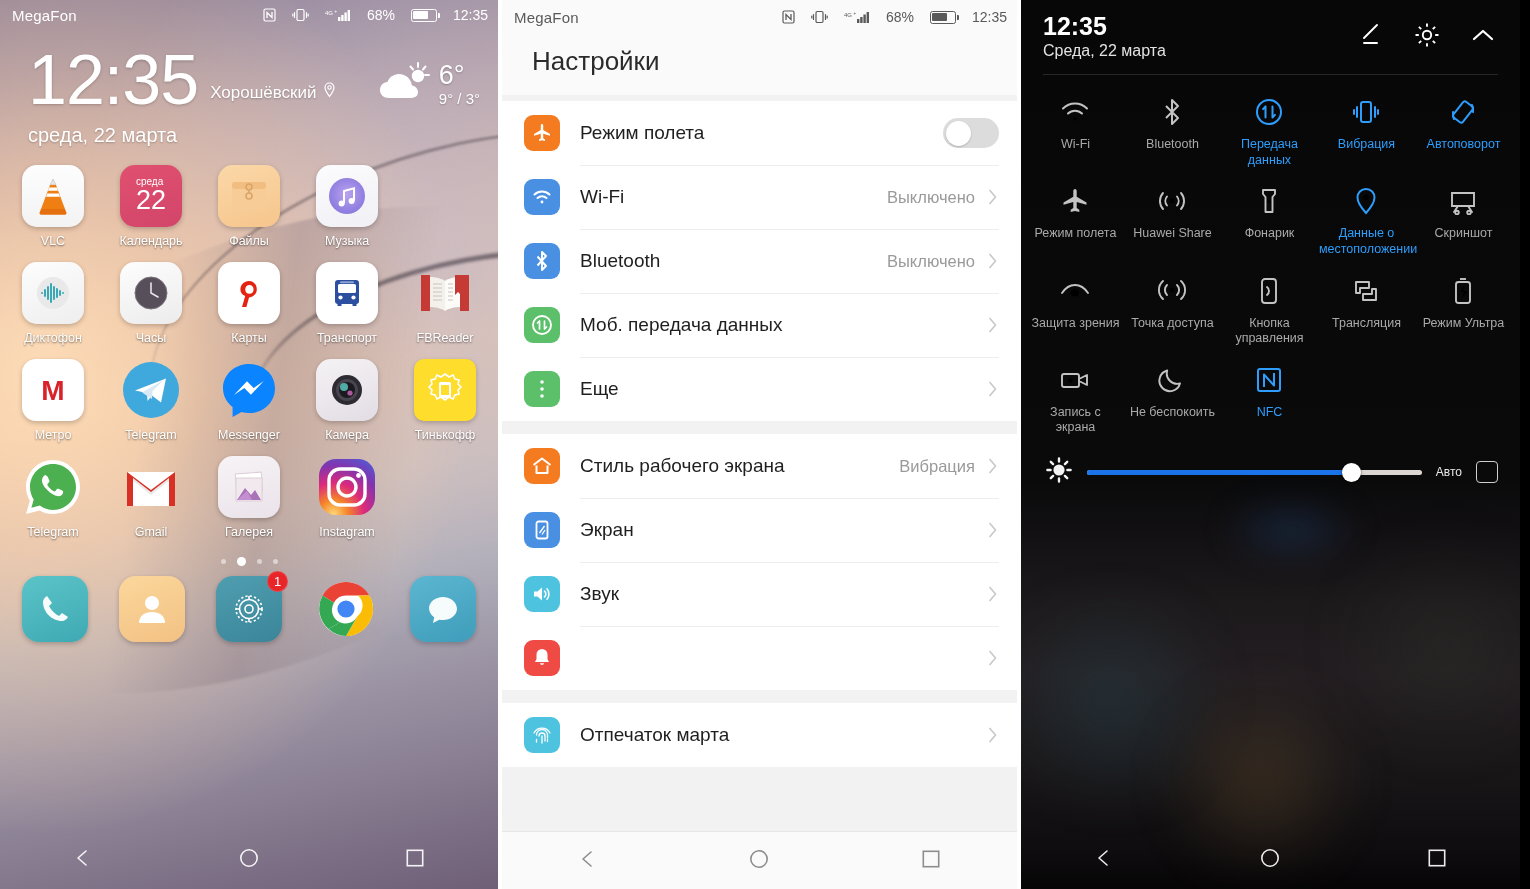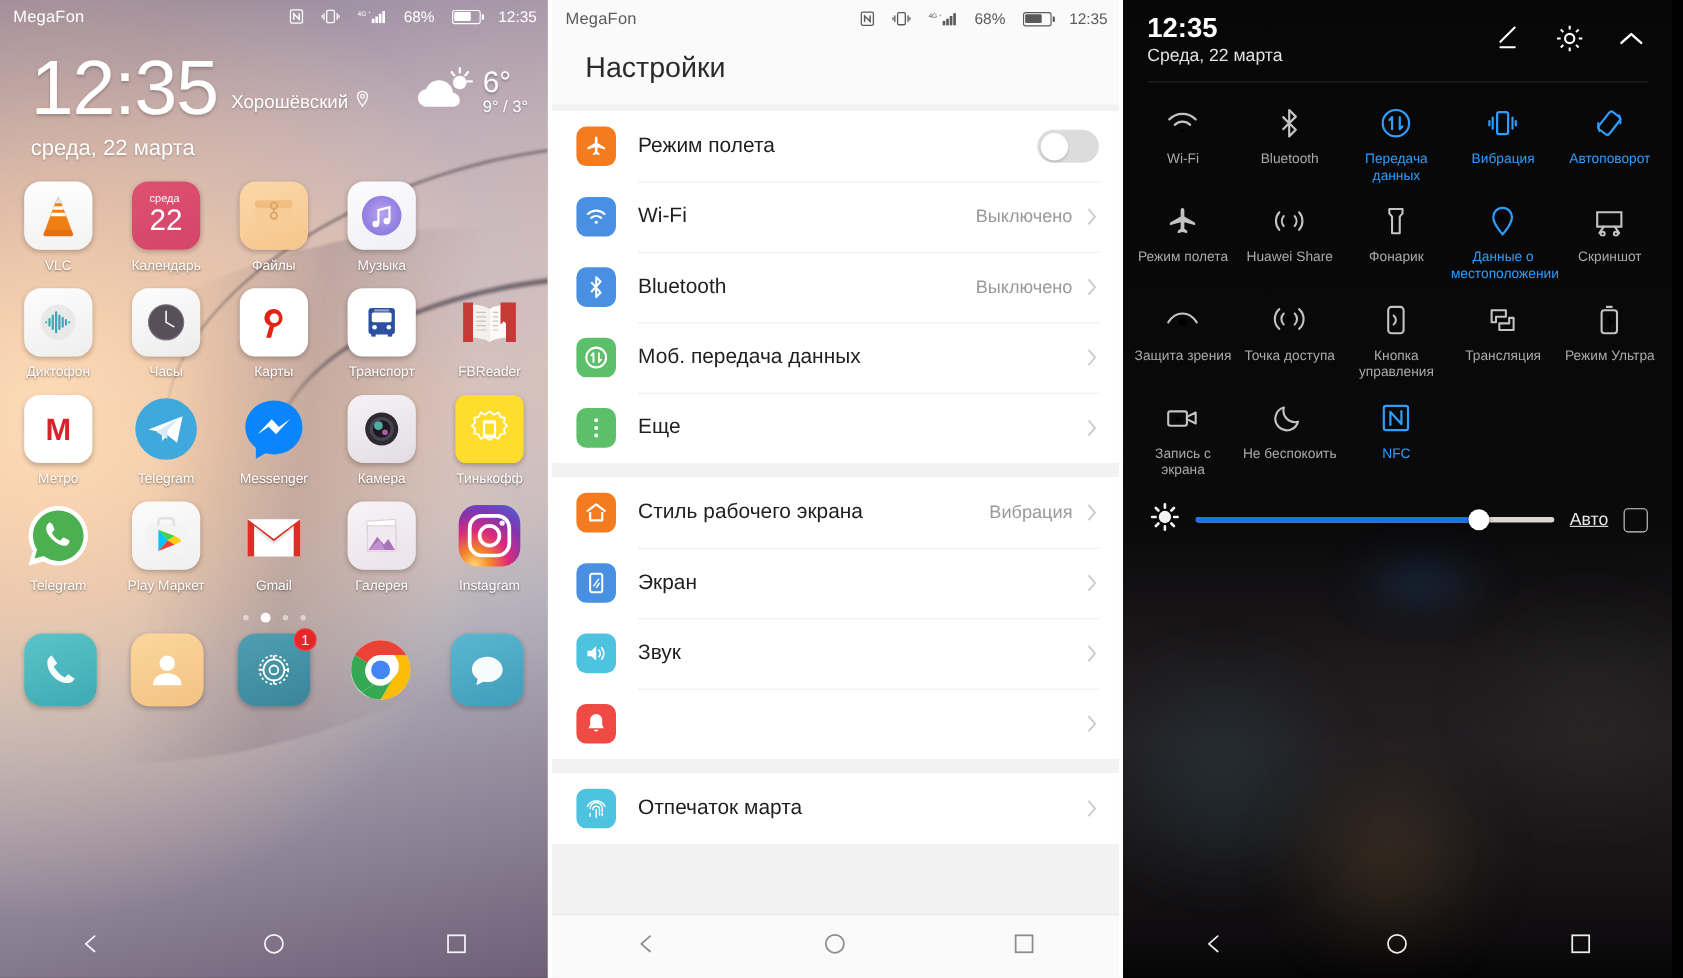--- a/index.html
+++ b/index.html
@@ -185,21 +185,21 @@
   .qs-tile.off .qs-lbl { color: #a9a9a9; }
   .qs-tile.on  .qs-lbl { color: #2e9dfb; }
   .qs-tile.off svg { stroke: #c3c3c3; fill: none; }
   .qs-tile.on  svg { stroke: #2e9dfb; fill: none; }
 
   .qs-bright { position: relative; z-index: 3; display: flex; align-items: center; padding: 14px 22px 0 24px; gap: 14px; }
   .qs-slider { flex: 1; height: 5px; border-radius: 3px; background: #dcd6d2; position: relative; }
   .qs-slider i.fill { position: absolute; left: 0; top: 0; bottom: 0; width: 79%; background: #1a73e8; border-radius: 3px; display: block; }
   .qs-slider i.knob { position: absolute; left: 79%; top: 50%; width: 19px; height: 19px; margin: -9.5px 0 0 -9.5px;
     background: #fff; border-radius: 50%; display: block; box-shadow: 0 1px 3px rgba(0,0,0,.6); }
-  .qs-auto { color: #e8e8e8; font-size: 16px; text-decoration: underline; }
+  .qs-auto { color: #e8e8e8; font-size: 12px; }
   .qs-check { width: 22px; height: 22px; border: 1.8px solid #cfcfcf; border-radius: 4px; }
 </style>
 </head>
 <body>
 
 <div class="screens">
 
   <div class="panel-home">
     <div class="wall-swoosh"></div>
     <div class="wall-swoosh2"></div>
@@ -446,33 +446,20 @@
           <div class="app-icon" style="background:transparent;box-shadow:none">
             <svg width="62" height="62" viewBox="0 0 62 62">
               <path d="M31 4C16.1 4 4 16.1 4 31c0 5 1.4 9.7 3.8 13.7L4 58l13.7-3.6C21.6 56.6 26.2 58 31 58c14.9 0 27-12.1 27-27S45.9 4 31 4z" fill="#fff"></path>
               <path d="M31 8C18.3 8 8 18.3 8 31c0 4.6 1.4 8.9 3.7 12.5l-2.3 8.2 8.5-2.2A22.8 22.8 0 0 0 31 54c12.7 0 23-10.3 23-23S43.7 8 31 8z" fill="#4caf50"></path>
               <path d="M24 19c-.8-.1-1.6.2-2.2.9-1 1.2-2 2.8-1.8 5 .2 2.7 2 5.5 3.9 7.7 2.5 2.9 5.3 5.4 9.2 6.8 2.3.8 4.2 1 5.5.4 1.3-.6 2.3-2 2.5-3.3.2-1-.1-1.4-.6-1.7l-4-2c-.6-.3-1.1-.2-1.6.3l-1.5 1.9c-.4.5-.8.5-1.4.2-2.6-1.2-4.8-3.3-6.4-6-.4-.6-.3-1 .2-1.5l1.4-1.6c.3-.4.4-.8.2-1.3l-1.7-4c-.3-.6-.7-.8-1.3-.8z" fill="#fff"></path>
             </svg>
           </div>
           <div class="app-label">Telegram</div>
         </div>
         <div class="app-cell">
-          <div class="app-icon" style="background:linear-gradient(160deg,#fcfcfc,#efefef)">
-            <svg width="44" height="44" viewBox="0 0 44 44">
-              <rect x="4" y="12" width="36" height="28" rx="3" fill="#f3f3f3"></rect>
-              <path d="M15 13V9.5A3.5 3.5 0 0 1 18.5 6h7A3.5 3.5 0 0 1 29 9.5V13" fill="none" stroke="#e2e2e2" stroke-width="2.6"></path>
-              <path d="M15 16.5v19.5l8.5-9.8z" fill="#00c3ff"></path>
-              <path d="M15 16.5l15 5.8-6.5 3.9z" fill="#43d04a"></path>
-              <path d="M15 36l8.5-9.8 6.5 3.9z" fill="#ea4335"></path>
-              <path d="M23.5 26.2l6.5-3.9 4.5 2.6c1.3.8 1.3 2.3 0 3l-4.5 2.2z" fill="#ffce00"></path>
-            </svg>
-          </div>
-          <div class="app-label">Play Маркет</div>
-        </div>
-        <div class="app-cell">
           <div class="app-icon" style="background:transparent;box-shadow:none">
             <svg width="58" height="46" viewBox="0 0 58 46">
               <path d="M5 8h48v34H5z" fill="#fff"></path>
               <path d="M5 8l24 18L53 8v4L29 31 5 12z" fill="#e8e8e8"></path>
               <path d="M5 8v34h6V14l18 14 18-14v28h6V8l-24 18z" fill="#d93025"></path>
             </svg>
           </div>
           <div class="app-label">Gmail</div>
         </div>
         <div class="app-cell">

